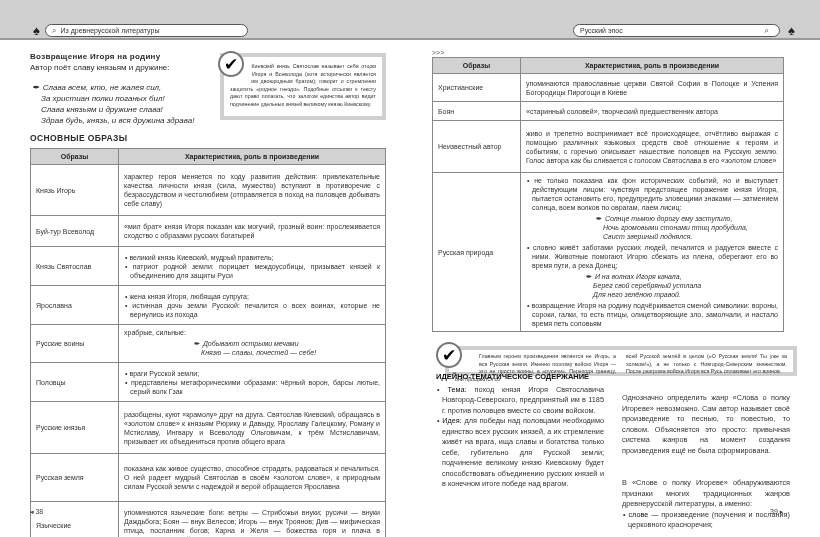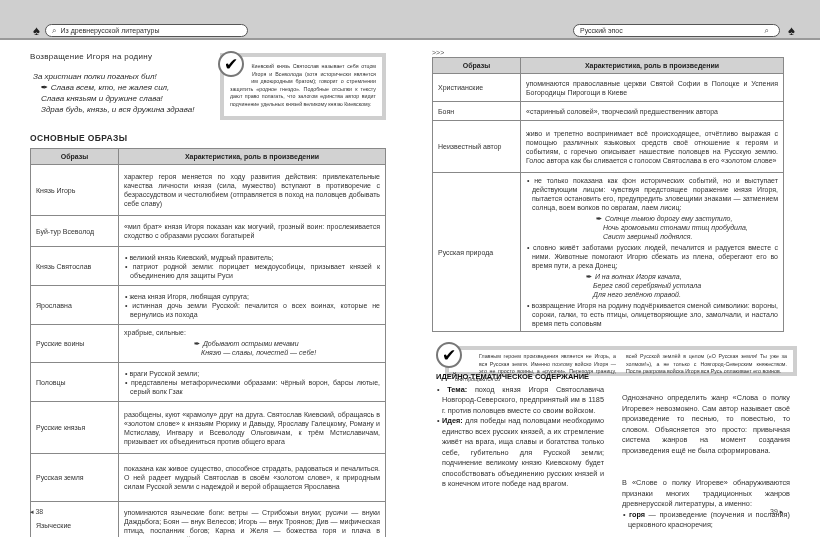--- a/index.html
+++ b/index.html
@@ -6,21 +6,21 @@
 html,body{width:820px;height:537px;overflow:hidden;background:#fff}
 body{font-family:"Liberation Sans",sans-serif;color:#2a2a2a;position:relative}
 .topbar{position:absolute;left:0;top:0;width:820px;height:40px;background:#cfcfcf;border-bottom:2px solid #9a9a9a}
 .spade{position:absolute;top:24px;font-size:13px;color:#222;line-height:1}
 .pill{position:absolute;top:24px;height:13px;border:1px solid #555;border-radius:7px;background:#fff;font-size:7px;line-height:11px;padding-left:6px;color:#333}
 .pill .mag{display:inline-block;font-size:8px;margin-right:4px}
 .pill.right .mag{position:absolute;right:6px;top:0}
 .page{position:absolute;top:40px}
 .left{left:30px;width:356px}
 .right{left:432px;width:356px}
-h3.sec{font-size:8px;font-weight:normal;margin-top:12px;letter-spacing:.3px}
+h3.sec{font-size:8px;font-weight:bold;margin-top:12px;letter-spacing:.3px}
 .intro{font-size:8px;margin-top:2px}
 .poem{font-size:8px;font-style:italic;margin-top:10px;line-height:11px;padding-left:3px}
 .poem .line{display:block;padding-left:8px}
 .poem .line:first-child{padding-left:0}
 .pen{font-style:normal;font-weight:bold;margin-right:3px}
 .note{position:absolute;background:#fff;border:4px solid #cfcfcf;font-size:5.3px;line-height:7.5px;color:#333;text-align:justify}
 .check{position:absolute;width:26px;height:26px;border:2px solid #777;border-radius:50%;background:#fff;display:flex;align-items:center;justify-content:center;font-size:17px;color:#000}
 .title-c{font-size:8.5px;font-weight:bold;margin-top:6px;letter-spacing:.4px}
 table{border-collapse:collapse;width:100%;font-size:7px;color:#333}
 th{background:#d2d2d2;font-weight:bold;font-size:7px;height:16px;border:1px solid #888;color:#222}
@@ -28,41 +28,42 @@
 td.c1{width:88px;padding-left:5px}
 .bl{display:block;padding-left:6px;text-indent:-5px}
 .bl::before{content:"• ";}
 .vq{display:block;font-style:italic;margin:2px 0 2px 70px;line-height:9px}
 .vq .line{display:block;padding-left:7px}
 .vq .line:first-child{padding-left:0}
 .more{font-size:7px;color:#555}
 .pgnum{position:absolute;top:508px;font-size:7px;color:#444}
 .col{position:absolute;font-size:7.3px;line-height:10.5px;text-align:justify;color:#333}
 .col h4{font-size:7.5px;font-weight:bold;color:#111;margin-bottom:2px}
-.col .b{font-weight:bold;color:#111}
+.col .b{font-weight:normal;color:#111}
 </style>
 </head>
 <body>
 
 <div class="topbar">
   <span class="spade" style="left:33px">♠</span>
   <div class="pill" style="left:45px;width:203px">
     <span class="mag">⌕</span><span>Из древнерусской литературы</span>
   </div>
   <div class="pill right" style="left:573px;width:207px;position:absolute">
     <span>Русский эпос</span><span class="mag">⌕</span>
   </div>
   <span class="spade" style="left:788px">♠</span>
 </div>
 
 <div class="page left">
   <h3 class="sec">Возвращение Игоря на родину</h3>
+  <div class="intro">Автор поёт славу князьям и дружине:</div>
   <div class="poem">
+    <span class="line"><span class="pen">✒</span><span>Слава всем, кто, не жалея сил,</span></span>
     <span class="line">За христиан полки поганых бил!</span>
-    <span class="line"><span class="pen">✒</span><span>Слава всем, кто, не жалея сил,</span></span>
     <span class="line">Слава князьям и дружине слава!</span>
     <span class="line">Здрав будь, князь, и вся дружина здрава!</span>
   </div>
   <div class="note" style="left:190px;top:13px;width:166px;height:67px;padding:6px 6px 4px 6px">
     <span style="float:left;width:22px;height:22px;shape-outside:circle()"></span>
     <span>Киевский князь Святослав называет себя отцом Игоря и Всеволода (хотя исторически является им двоюродным братом); говорит о стремлении защитить «родное гнездо». Подобные отсылки к тексту дают право полагать, что залогом единства автор видит подчинение удельных князей великому князю Киевскому.</span>
   </div>
   <div class="check" style="left:188px;top:11px">✔</div>
 
   <div style="position:absolute;top:87px;left:0;width:356px">
@@ -178,15 +179,15 @@
 
 <div class="col" style="left:436px;top:372px;width:168px">
   <h4>ИДЕЙНО-ТЕМАТИЧЕСКОЕ СОДЕРЖАНИЕ</h4>
   <div class="bl"><span class="b">Тема:</span> <span>поход князя Игоря Святославича Новгород-Северского, предпринятый им в 1185 г. против половцев вместе со своим войском.</span></div>
   <div class="bl"><span class="b">Идея:</span> <span>для победы над половцами необходимо единство всех русских князей, а их стремление живёт на врага, ища славы и богатства только себе, губительно для Русской земли; подчинение великому князю Киевскому будет способствовать объединению русских князей и в конечном итоге победе над врагом.</span></div>
 </div>
 
 <div class="col" style="left:622px;top:393px;width:168px">
   <p>Однозначно определить жанр «Слова о полку Игореве» невозможно. Сам автор называет своё произведение то песнью, то повестью, то словом. Объясняется это просто: привычная система жанров на момент создания произведения ещё не была сформирована.</p>
   <p style="margin-top:22px">В «Слове о полку Игореве» обнаруживаются признаки многих традиционных жанров древнерусской литературы, а именно:</p>
-  <div class="bl"><span class="b">горя</span><span> — произведение (поучения и послания) церковного красноречия;</span></div>
+  <div class="bl"><span class="b">слове</span><span> — произведение (поучения и послания) церковного красноречия;</span></div>
 </div>
 <div class="pgnum" style="left:770px"><span>39</span> <span>▸</span></div>
 
 </body></html>

